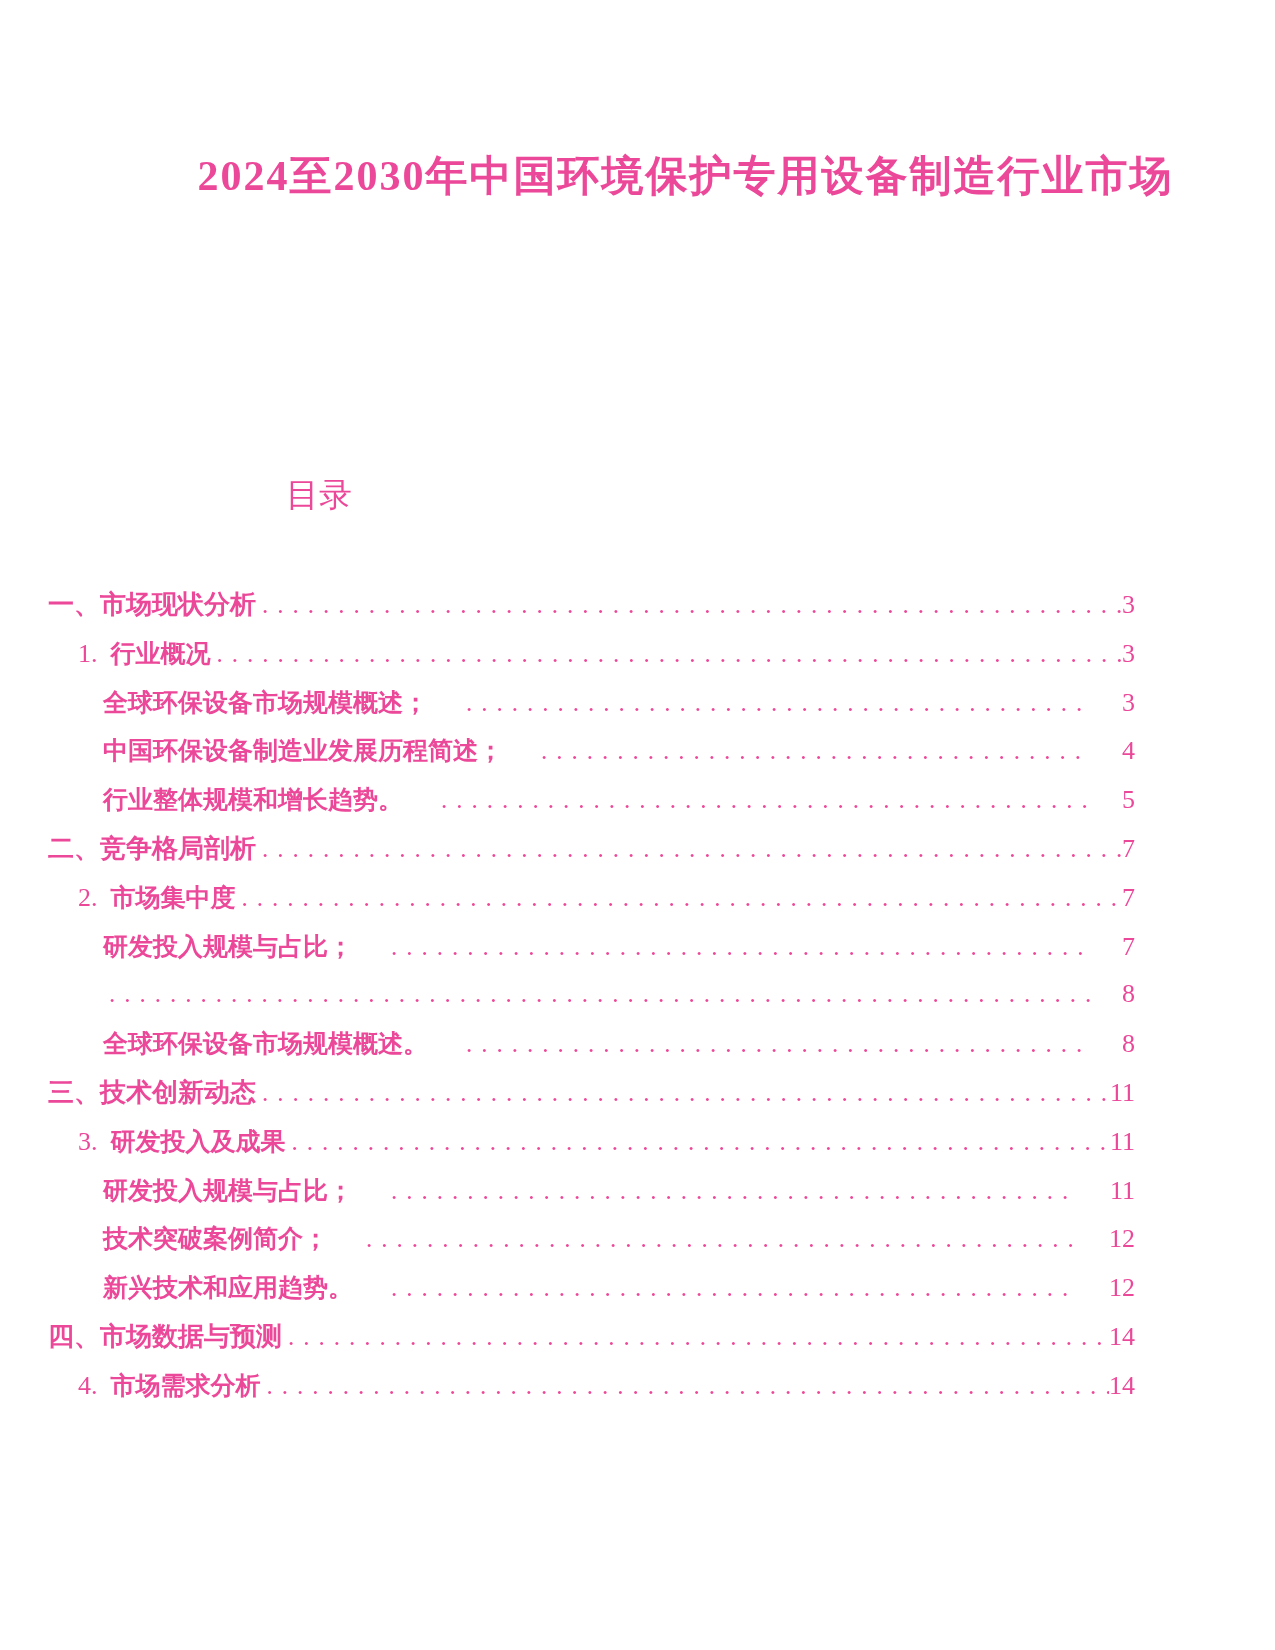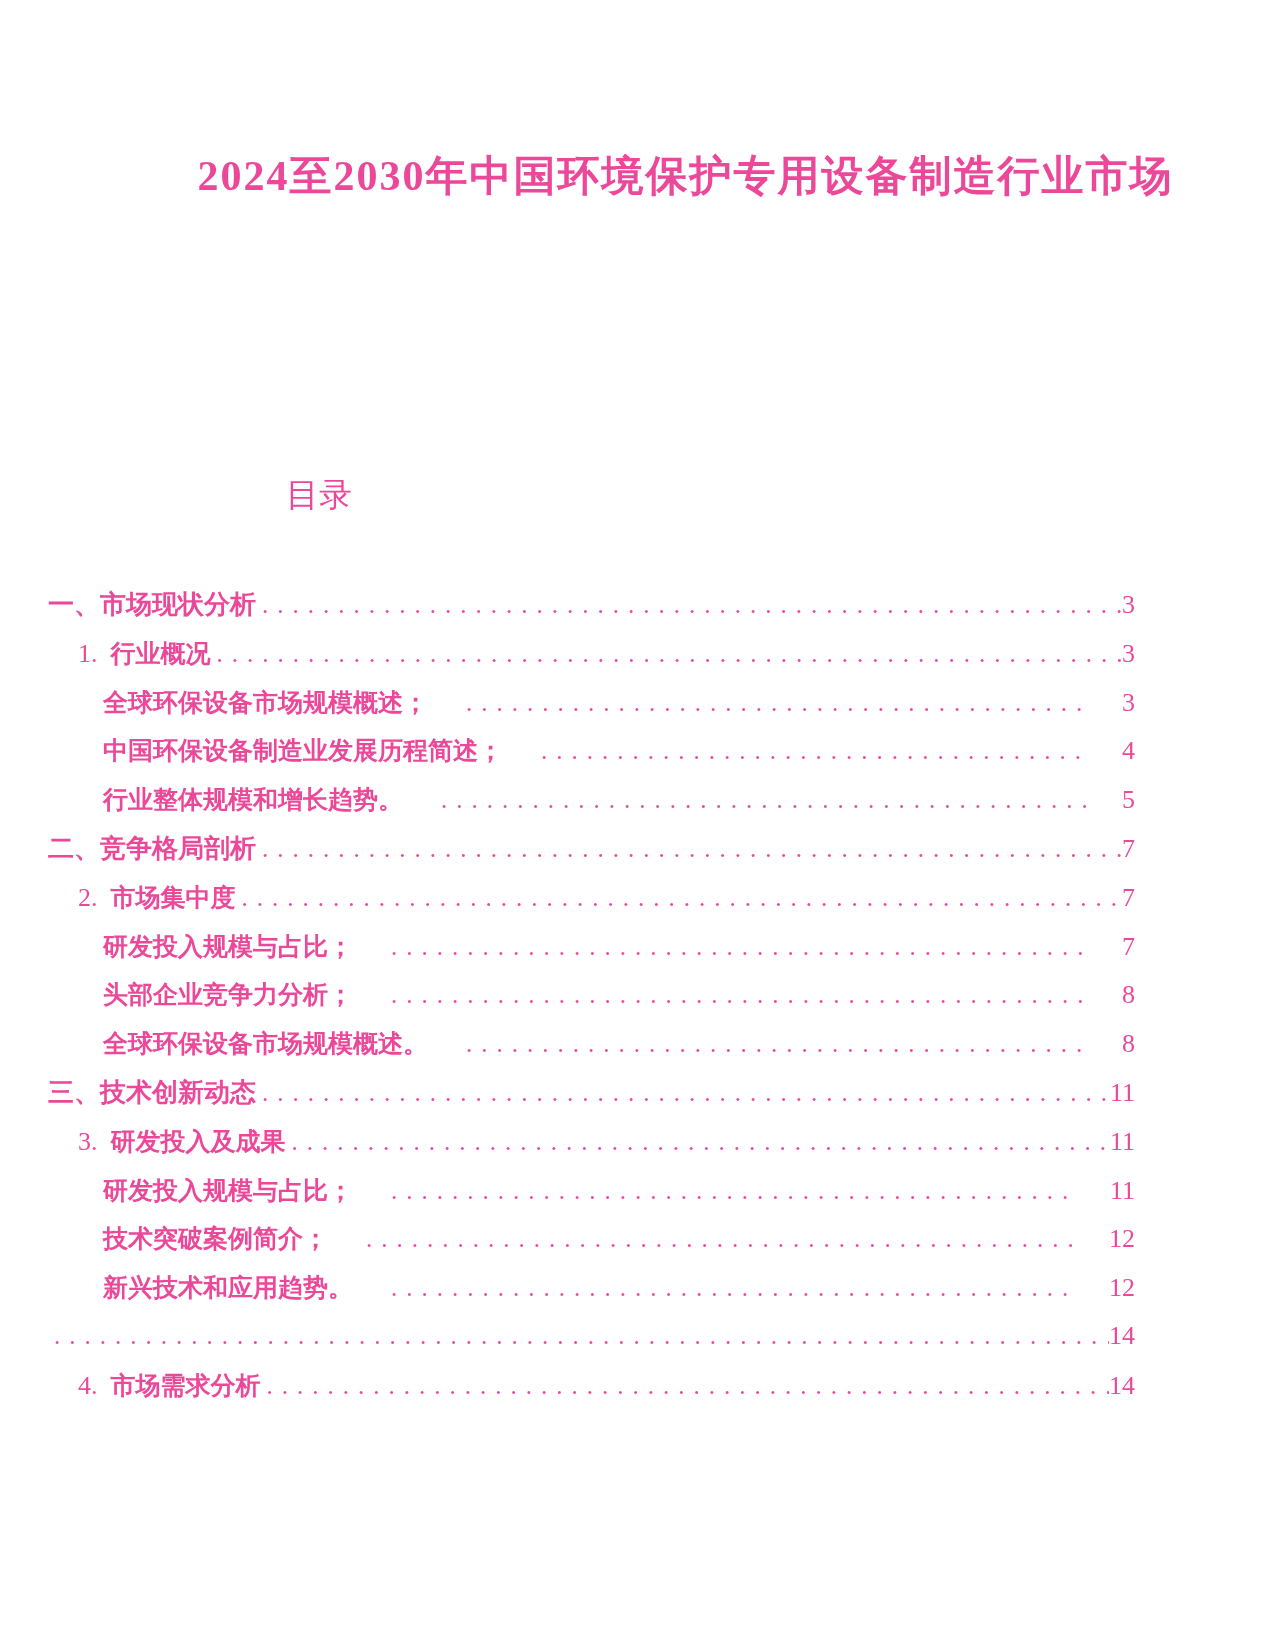--- a/index.html
+++ b/index.html
@@ -119,21 +119,20 @@
         <span class="toc-label">市场集中度</span>
         <span class="toc-dots">........................................................................................................................</span>
         <span class="toc-page">7</span>
       </div>
       <div class="toc-row l3">
         <span class="toc-label">研发投入规模与占比；</span>
         <span class="toc-dots">........................................................................................................................</span>
         <span class="toc-page">7</span>
       </div>
       <div class="toc-row l3">
-        <span class="toc-label">头部企业竞争力分析；</span>
         <span class="toc-dots">........................................................................................................................</span>
         <span class="toc-page">8</span>
       </div>
       <div class="toc-row l3">
         <span class="toc-label">全球环保设备市场规模概述。</span>
         <span class="toc-dots">........................................................................................................................</span>
         <span class="toc-page">8</span>
       </div>
       <div class="toc-row l1">
         <span class="toc-label">三、技术创新动态</span>
@@ -155,20 +154,21 @@
         <span class="toc-label">技术突破案例简介；</span>
         <span class="toc-dots">........................................................................................................................</span>
         <span class="toc-page">12</span>
       </div>
       <div class="toc-row l3">
         <span class="toc-label">新兴技术和应用趋势。</span>
         <span class="toc-dots">........................................................................................................................</span>
         <span class="toc-page">12</span>
       </div>
       <div class="toc-row l1">
+        <span class="toc-label">四、市场数据与预测</span>
         <span class="toc-dots">........................................................................................................................</span>
         <span class="toc-page">14</span>
       </div>
       <div class="toc-row l2">
         <span class="toc-num">4.</span>
         <span class="toc-label">市场需求分析</span>
         <span class="toc-dots">........................................................................................................................</span>
         <span class="toc-page">14</span>
       </div>
     </div>

